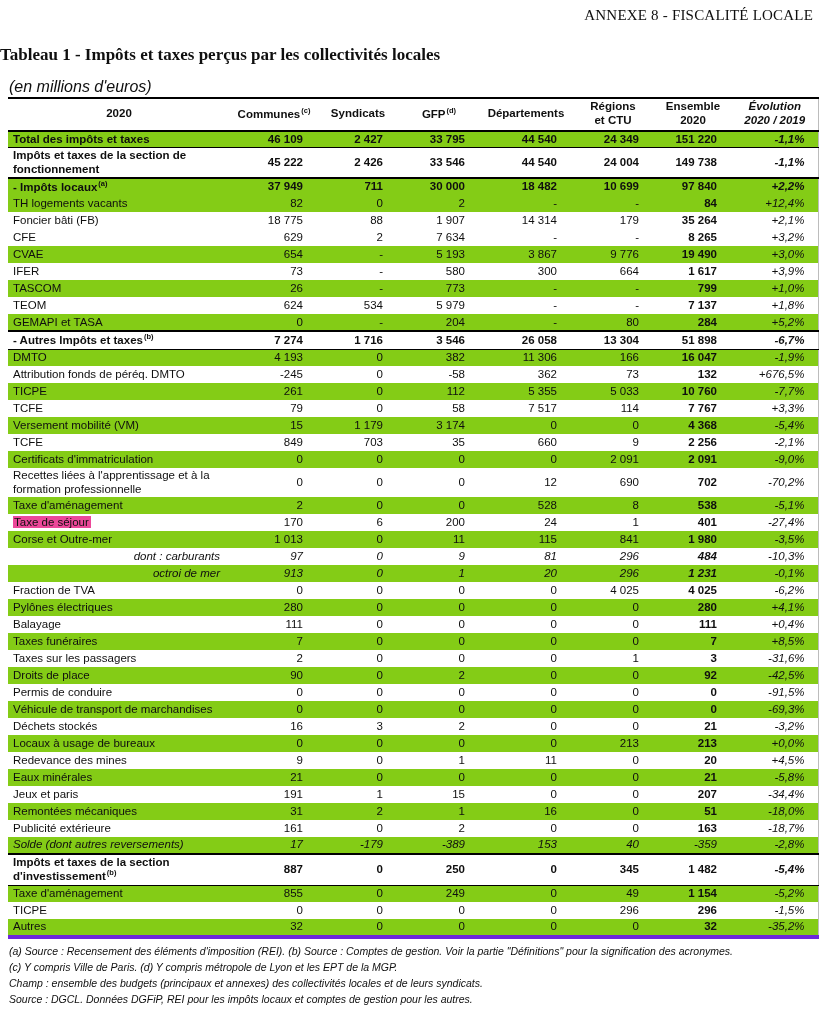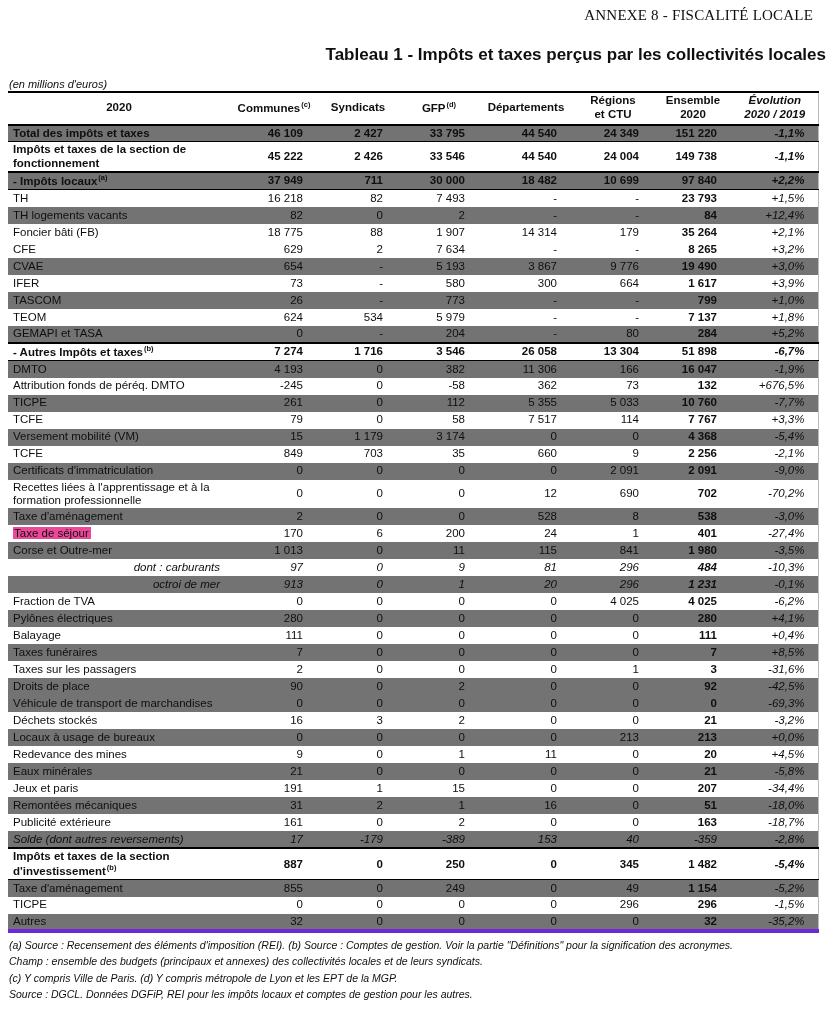--- a/index.html
+++ b/index.html
@@ -6,44 +6,44 @@
   html,body { margin:0; padding:0; }
   body {
     width:826px; height:1024px; background:#ffffff; overflow:hidden;
     font-family:"Liberation Sans","DejaVu Sans",sans-serif; color:#0f0f0f;
   }
   .annexe {
     font-family:"Liberation Serif","DejaVu Serif",serif;
     font-size:15px; text-align:right; padding:7px 13px 0 0; letter-spacing:.2px;
   }
   .ttitle {
-    font-family:Liberation Sans, sans-serif;
-    font-size:17px; font-weight:bold; text-align:right; margin-top:21px;
+    font-family:Liberation Serif, serif;
+    font-size:17px; font-weight:bold; text-align:left; margin-top:21px;
   }
-  .unit { font-size:11px; font-style:italic; margin:13px 0 0 9px; }
+  .unit { font-size:16px; font-style:italic; margin:13px 0 0 9px; }
   table {
     margin:1px 8px 0 8px; width:810px; border-collapse:collapse; table-layout:fixed;
     border-top:2px solid #000; border-bottom:4px solid #6d28d9; border-right:1px solid #bcbcbc;
   }
   thead th {
     border-bottom:2px solid #000; font-size:11.5px; font-weight:bold;
     height:31px; vertical-align:middle; padding:1px 0 2px 0; line-height:1.2; text-align:center;
   }
   thead th.italic { font-style:italic; }
   .sup { font-size:7.5px; vertical-align:super; margin-left:1px; }
   tbody td {
     font-size:11.5px; height:17px; padding:0; line-height:1.17; vertical-align:middle;
   }
   td.lbl { text-align:left; padding:1px 2px 1px 5px; }
   td.lblr { text-align:right; padding-right:10px;margin-top:44px; }
   td.num { text-align:right; padding-right:15px; white-space:nowrap; }
   td.evol { font-style:italic; padding-right:13px; }
   td.ens { font-weight:bold; }
   tr.plain-ens td.ens { font-weight:normal; }
-  tr.shade { background:#737373; }
+  tr.shade { background:#84cc16; }
   tr.bold { font-weight:bold; }
   tr.italic { font-style:italic; }
   tr.rt1 > td { border-top:1px solid #000; }
   tr.rt2 > td { border-top:2px solid #000; }
   .hl { background:#ec4899; padding:0 2px 0 1px; }
   .footnotes { margin:4px 0 0 9px; font-size:10.5px; font-style:italic; line-height:1.55; }
 </style>
 </head>
 <body>
 
@@ -118,30 +118,20 @@
         <tr class="shade bold rt2">
           <td class="lbl"><span>- Impôts locaux</span><span class="sup">(a)</span></td>
           <td class="num">37 949</td>
           <td class="num">711</td>
           <td class="num">30 000</td>
           <td class="num">18 482</td>
           <td class="num">10 699</td>
           <td class="num ens">97 840</td>
           <td class="num evol">+2,2%</td>
         </tr>
-        <tr class="rt1">
-          <td class="lbl"><span>TH</span></td>
-          <td class="num">16 218</td>
-          <td class="num">82</td>
-          <td class="num">7 493</td>
-          <td class="num">-</td>
-          <td class="num">-</td>
-          <td class="num ens">23 793</td>
-          <td class="num evol">+1,5%</td>
-        </tr>
         <tr class="shade">
           <td class="lbl"><span>TH logements vacants</span></td>
           <td class="num">82</td>
           <td class="num">0</td>
           <td class="num">2</td>
           <td class="num">-</td>
           <td class="num">-</td>
           <td class="num ens">84</td>
           <td class="num evol">+12,4%</td>
         </tr>
@@ -306,21 +296,21 @@
           <td class="num evol">-70,2%</td>
         </tr>
         <tr class="shade">
           <td class="lbl"><span>Taxe d'aménagement</span></td>
           <td class="num">2</td>
           <td class="num">0</td>
           <td class="num">0</td>
           <td class="num">528</td>
           <td class="num">8</td>
           <td class="num ens">538</td>
-          <td class="num evol">-3,0%</td>
+          <td class="num evol">-5,1%</td>
         </tr>
         <tr>
           <td class="lbl"><span class="hl">Taxe de séjour</span></td>
           <td class="num">170</td>
           <td class="num">6</td>
           <td class="num">200</td>
           <td class="num">24</td>
           <td class="num">1</td>
           <td class="num ens">401</td>
           <td class="num evol">-27,4%</td>
@@ -407,20 +397,30 @@
         </tr>
         <tr class="shade">
           <td class="lbl"><span>Droits de place</span></td>
           <td class="num">90</td>
           <td class="num">0</td>
           <td class="num">2</td>
           <td class="num">0</td>
           <td class="num">0</td>
           <td class="num ens">92</td>
           <td class="num evol">-42,5%</td>
+        </tr>
+        <tr>
+          <td class="lbl"><span>Permis de conduire</span></td>
+          <td class="num">0</td>
+          <td class="num">0</td>
+          <td class="num">0</td>
+          <td class="num">0</td>
+          <td class="num">0</td>
+          <td class="num ens">0</td>
+          <td class="num evol">-91,5%</td>
         </tr>
         <tr class="shade">
           <td class="lbl"><span>Véhicule de transport de marchandises</span></td>
           <td class="num">0</td>
           <td class="num">0</td>
           <td class="num">0</td>
           <td class="num">0</td>
           <td class="num">0</td>
           <td class="num ens">0</td>
           <td class="num evol">-69,3%</td>
@@ -543,17 +543,17 @@
           <td class="num">0</td>
           <td class="num">0</td>
           <td class="num ens">32</td>
           <td class="num evol">-35,2%</td>
         </tr>
       </tbody>
   </table>
 
   <div class="footnotes">
       <div>(a) Source : Recensement des éléments d'imposition (REI). (b) Source : Comptes de gestion. Voir la partie "Définitions" pour la signification des acronymes.</div>
+      <div>(c) Y compris Ville de Paris. (d) Y compris métropole de Lyon et les EPT de la MGP.</div>
       <div>Champ : ensemble des budgets (principaux et annexes) des collectivités locales et de leurs syndicats.</div>
-      <div>(c) Y compris Ville de Paris. (d) Y compris métropole de Lyon et les EPT de la MGP.</div>
       <div>Source : DGCL. Données DGFiP, REI pour les impôts locaux et comptes de gestion pour les autres.</div>
     </div>
 </div>
 
 </body></html>

